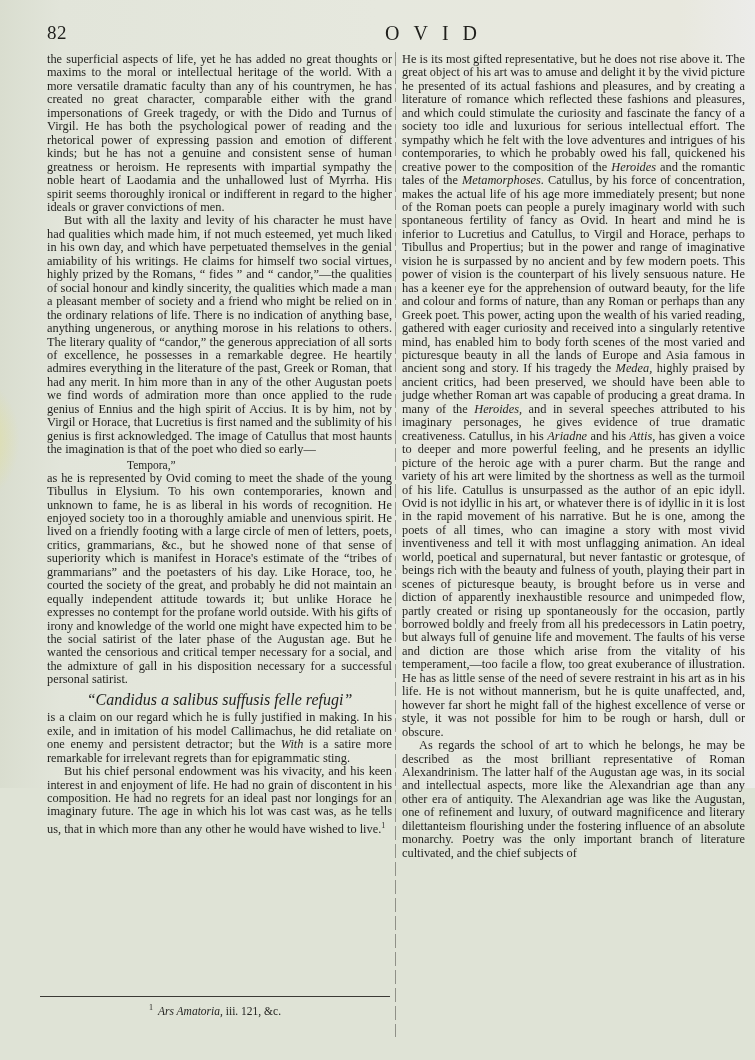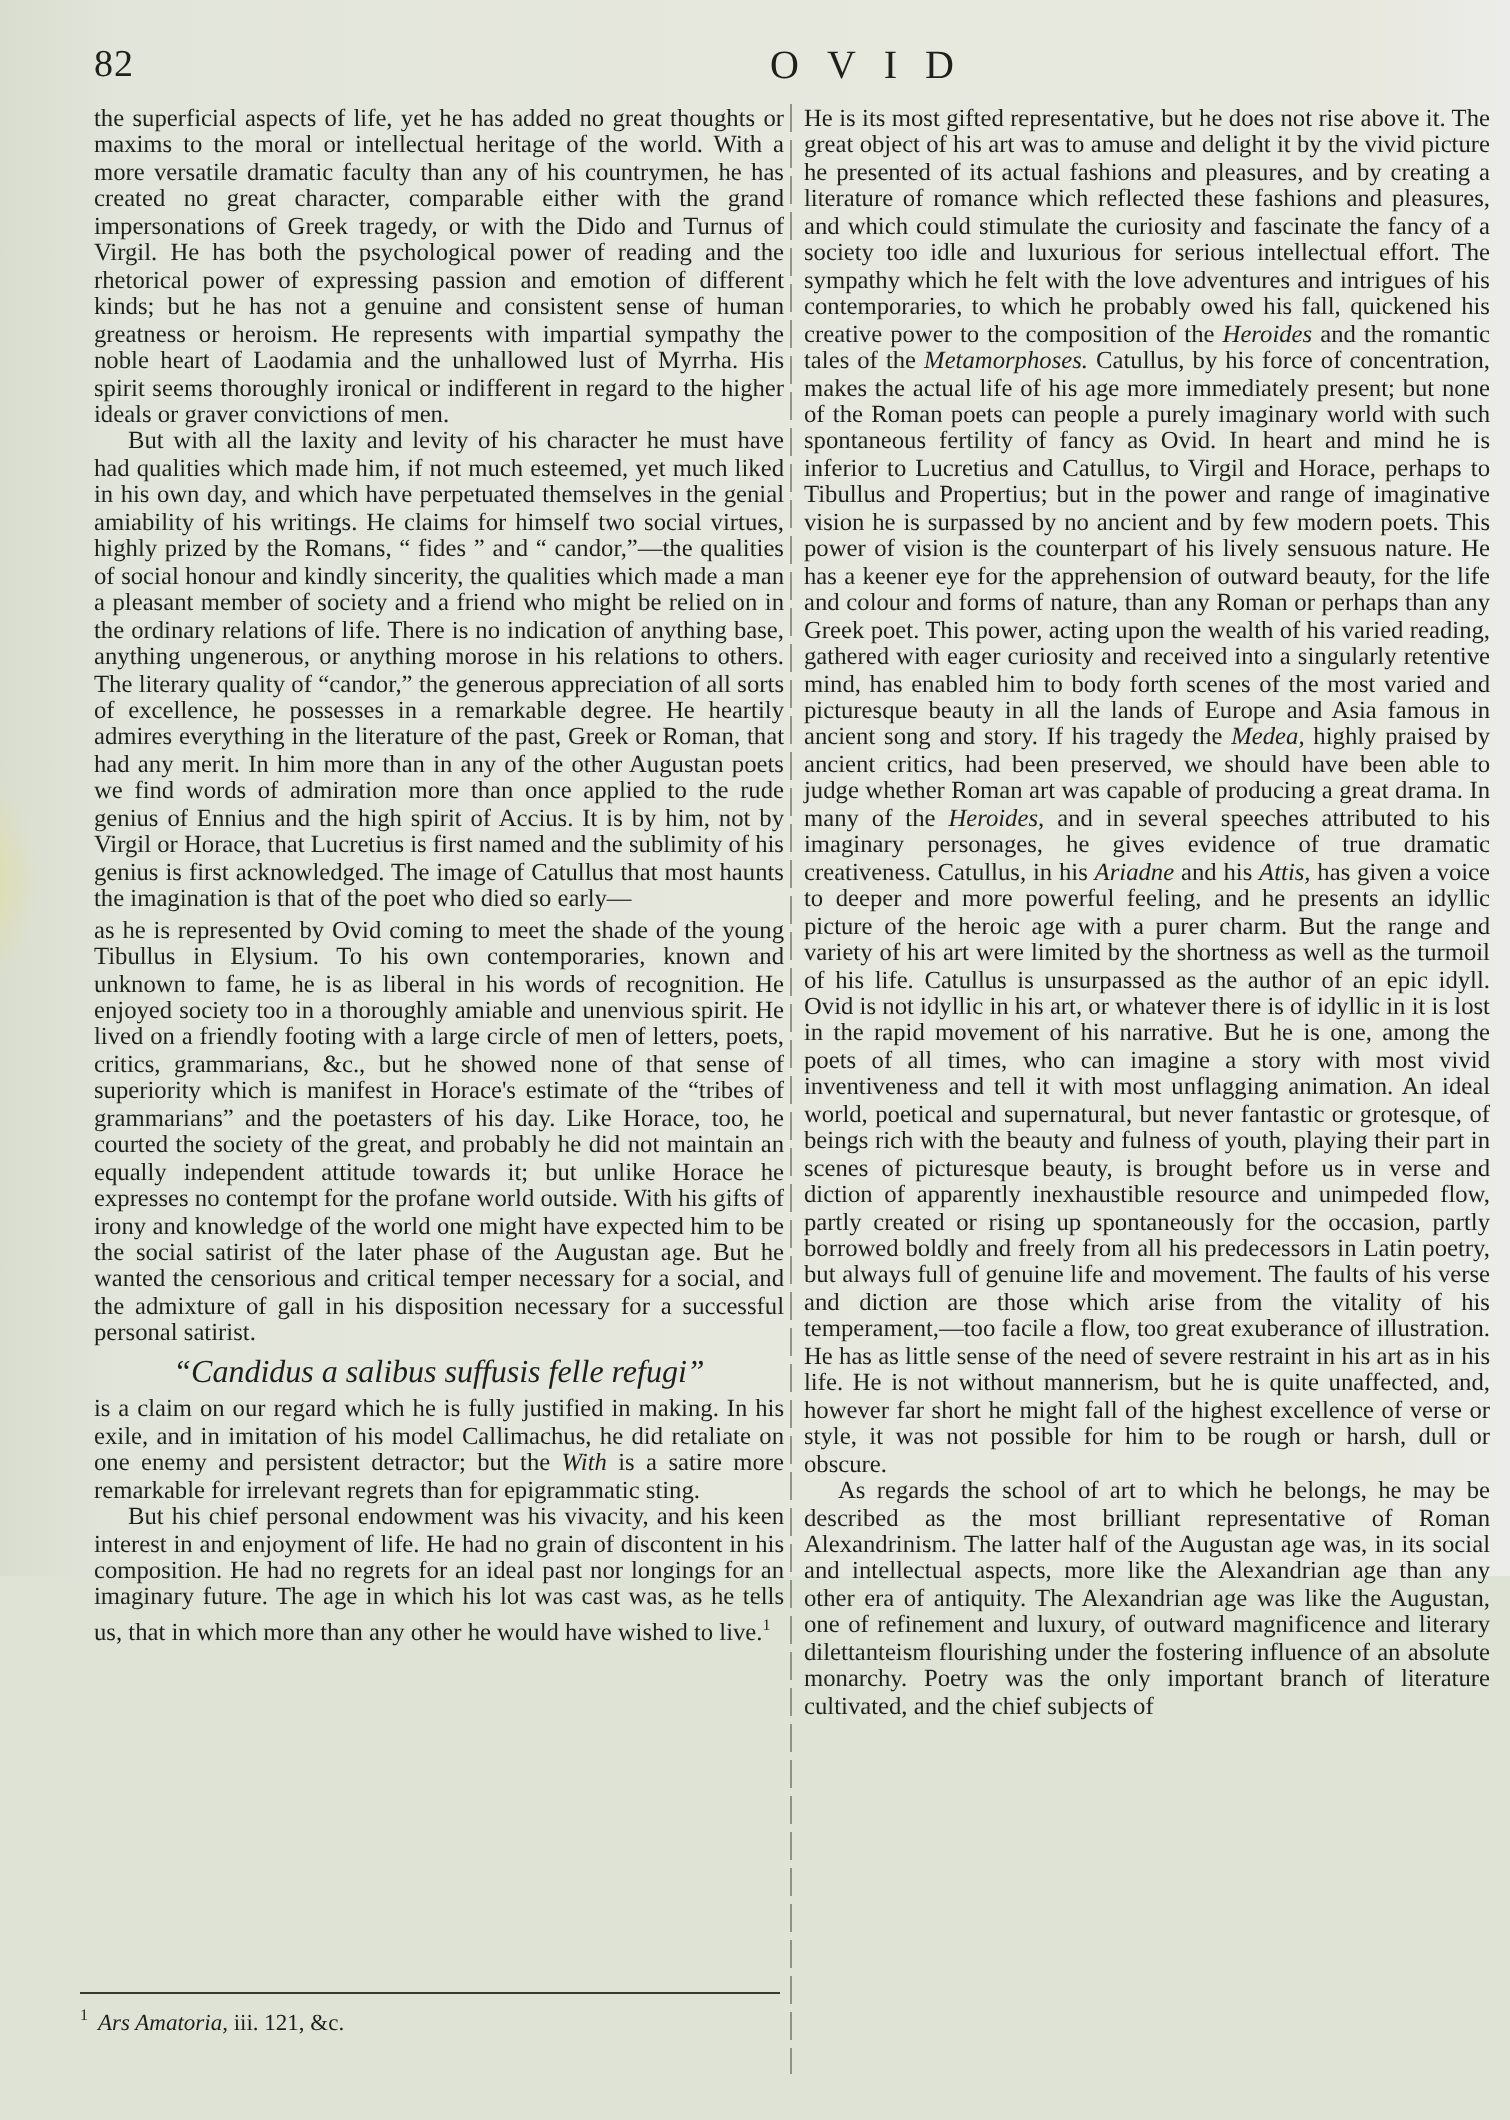--- a/index.html
+++ b/index.html
@@ -43,40 +43,41 @@
   .quote-a { margin: 2px 0 0 0; font-size: 11.5px; line-height: 13px; }
   .quote-a .l1 { padding-left: 80px; display: block; }
   .quote-a .l2 { padding-left: 80px; display: block; }
   .quote-b { margin: 6px 0 5px 0; font-size: 16px; text-align: center; padding-left: 0; }
   .quote-b span { font-style: italic; }
   em { font-style: italic; }
   .foot-rule {
     position: absolute; left: 40px; top: 996px; width: 350px; height: 1px; background: #3a3a35;
   }
   .footnote {
-    position: absolute; left: 40px; top: 1003px; width: 350px; 
+    position: absolute; left: 40px; top: 1003px; width: 350px; text-align: center;
     font-size: 11.5px;
   }
   .footnote sup { font-size: 8px; margin-right: 5px; }
 </style>
 </head>
 <body>
 
 <div class="page">
   <div class="stain"></div>
 
   <div class="header">
     <span class="page-number">82</span>
     <span class="running-head">OVID</span>
   </div>
 
   <div class="col left">
     <p>the superficial aspects of life, yet he has added no great thoughts or maxims to the moral or intellectual heritage of the world. With a more versatile dramatic faculty than any of his countrymen, he has created no great character, comparable either with the grand impersonations of Greek tragedy, or with the Dido and Turnus of Virgil. He has both the psychological power of reading and the rhetorical power of expressing passion and emotion of different kinds; but he has not a genuine and consistent sense of human greatness or heroism. He represents with impartial sympathy the noble heart of Laodamia and the unhallowed lust of Myrrha. His spirit seems thoroughly ironical or indifferent in regard to the higher ideals or graver convictions of men.</p>
     <p class="indent">But with all the laxity and levity of his character he must have had qualities which made him, if not much esteemed, yet much liked in his own day, and which have perpetuated themselves in the genial amiability of his writings. He claims for himself two social virtues, highly prized by the Romans, “ fides ” and “ candor,”—the qualities of social honour and kindly sincerity, the qualities which made a man a pleasant member of society and a friend who might be relied on in the ordinary relations of life. There is no indication of anything base, anything ungenerous, or anything morose in his relations to others. The literary quality of “candor,” the generous appreciation of all sorts of excellence, he possesses in a remarkable degree. He heartily admires everything in the literature of the past, Greek or Roman, that had any merit. In him more than in any of the other Augustan poets we find words of admiration more than once applied to the rude genius of Ennius and the high spirit of Accius. It is by him, not by Virgil or Horace, that Lucretius is first named and the sublimity of his genius is first acknowledged. The image of Catullus that most haunts the imagination is that of the poet who died so early—</p>
     <div class="quote-a">
+      <span class="l2">Tempora,”</span>
     </div>
     <p>as he is represented by Ovid coming to meet the shade of the young Tibullus in Elysium. To his own contemporaries, known and unknown to fame, he is as liberal in his words of recognition. He enjoyed society too in a thoroughly amiable and unenvious spirit. He lived on a friendly footing with a large circle of men of letters, poets, critics, grammarians, &amp;c., but he showed none of that sense of superiority which is manifest in Horace's estimate of the “tribes of grammarians” and the poetasters of his day. Like Horace, too, he courted the society of the great, and probably he did not maintain an equally independent attitude towards it; but unlike Horace he expresses no contempt for the profane world outside. With his gifts of irony and knowledge of the world one might have expected him to be the social satirist of the later phase of the Augustan age. But he wanted the censorious and critical temper necessary for a social, and the admixture of gall in his disposition necessary for a successful personal satirist.</p>
     <div class="quote-b"><span>“Candidus a salibus suffusis felle refugi”</span></div>
     <p><span>is a claim on our regard which he is fully justified in making. In his exile, and in imitation of his model Callimachus, he did retaliate on one enemy and persistent detractor; but the </span><em>With</em><span> is a satire more remarkable for irrelevant regrets than for epigrammatic sting.</span></p>
     <p class="indent"><span>But his chief personal endowment was his vivacity, and his keen interest in and enjoyment of life. He had no grain of discontent in his composition. He had no regrets for an ideal past nor longings for an imaginary future. The age in which his lot was cast was, as he tells us, that in which more than any other he would have wished to live.</span><sup style="font-size:8px;">1</sup></p>
   </div>
 
   <div class="rule-v"></div>
 
   <div class="col right">

